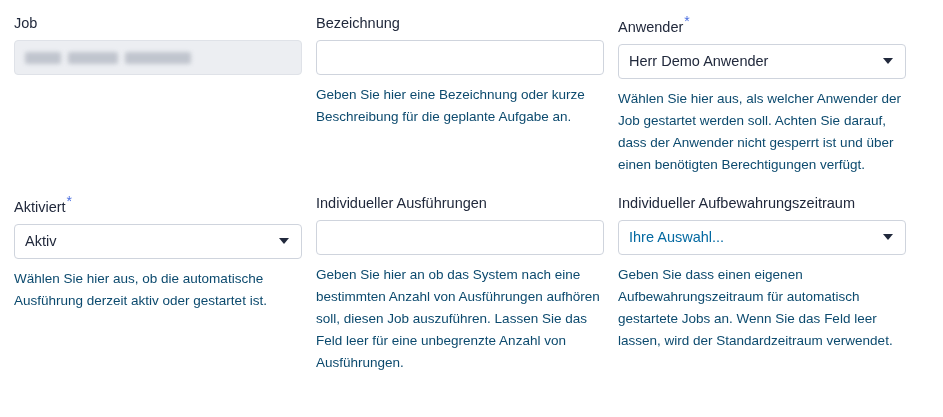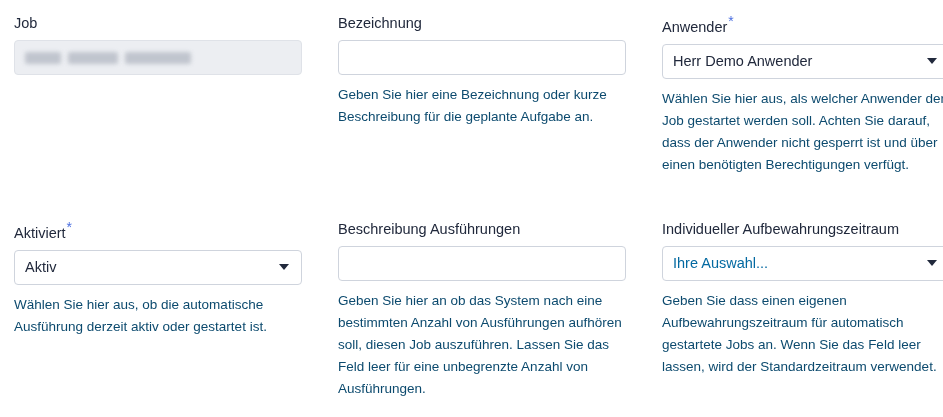--- a/index.html
+++ b/index.html
@@ -14,21 +14,21 @@
     color: #21293c;
     overflow: hidden;
   }
   .form {
     box-sizing: border-box;
     width: 943px;
     padding: 10px 14px 0 14px;
   }
   .row {
     display: flex;
-    gap: 36px;
+    gap: 14px;
     align-items: flex-start;
   }
   .col {
     width: 288px;
     flex: 0 0 288px;
   }
   .label {
     font-size: 14.5px;
     color: #21293c;
     margin: 4px 0 8px 0;
@@ -86,21 +86,21 @@
   .redacted.a { width: 36px; }
   .redacted.b { width: 50px; margin-left: 7px; }
   .redacted.c { width: 66px; margin-left: 7px; }
   .help {
     font-size: 13.5px;
     line-height: 22px;
     color: #0c4a6e;
     margin-top: 9px;
   }
   .row2 {
-    margin-top: 40px;
+    margin-top: 14px;
   }
   .spacer-help {
     height: 0;
   }
 </style>
 </head>
 <body>
 
 <div class="form">
 
@@ -147,21 +147,21 @@
       </div>
       <div class="field select">
         <span>Aktiv</span>
         <span class="caret"></span>
       </div>
       <div class="help">Wählen Sie hier aus, ob die automatische Ausführung derzeit aktiv oder gestartet ist.</div>
     </div>
 
     <div class="col">
       <div class="label">
-        <span>Beschreibung Ausführungen</span>
+        <span>Individueller Ausführungen</span>
       </div>
       <input class="field" type="text" placeholder="" style="">
       <div class="help">Geben Sie hier an ob das System nach eine bestimmten Anzahl von Ausführungen aufhören soll, diesen Job auszuführen. Lassen Sie das Feld leer für eine unbegrenzte Anzahl von Ausführungen.</div>
     </div>
 
     <div class="col">
       <div class="label">
         <span>Individueller Aufbewahrungszeitraum</span>
       </div>
       <div class="field select">

